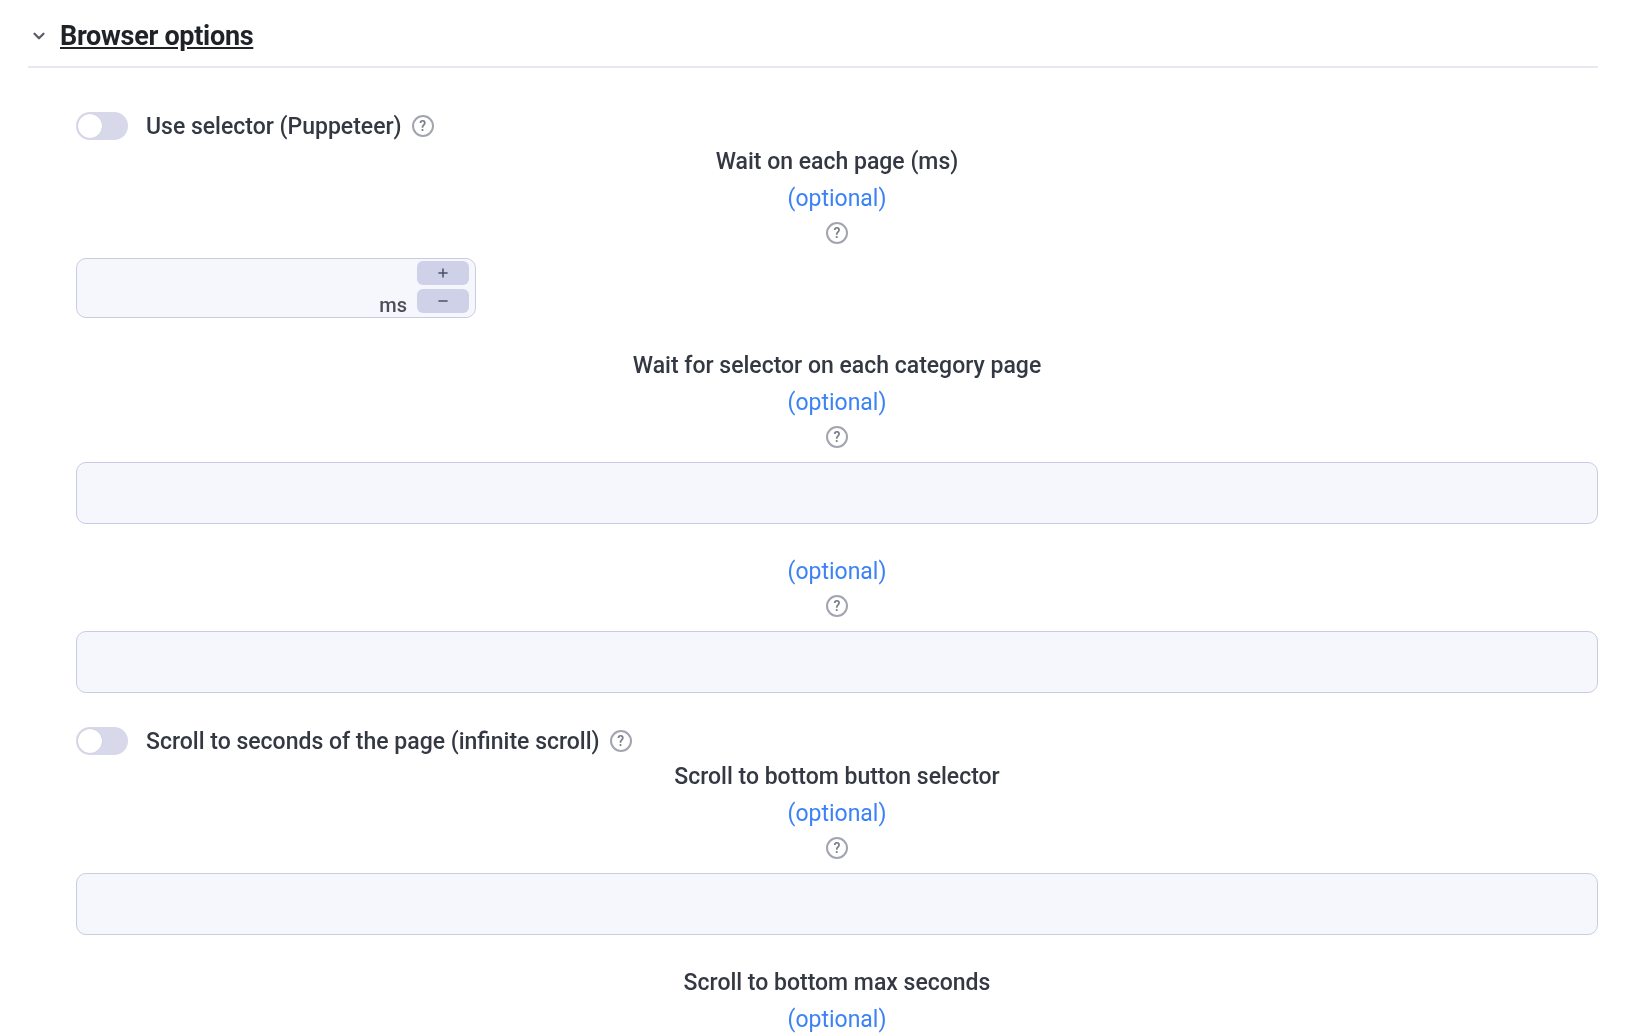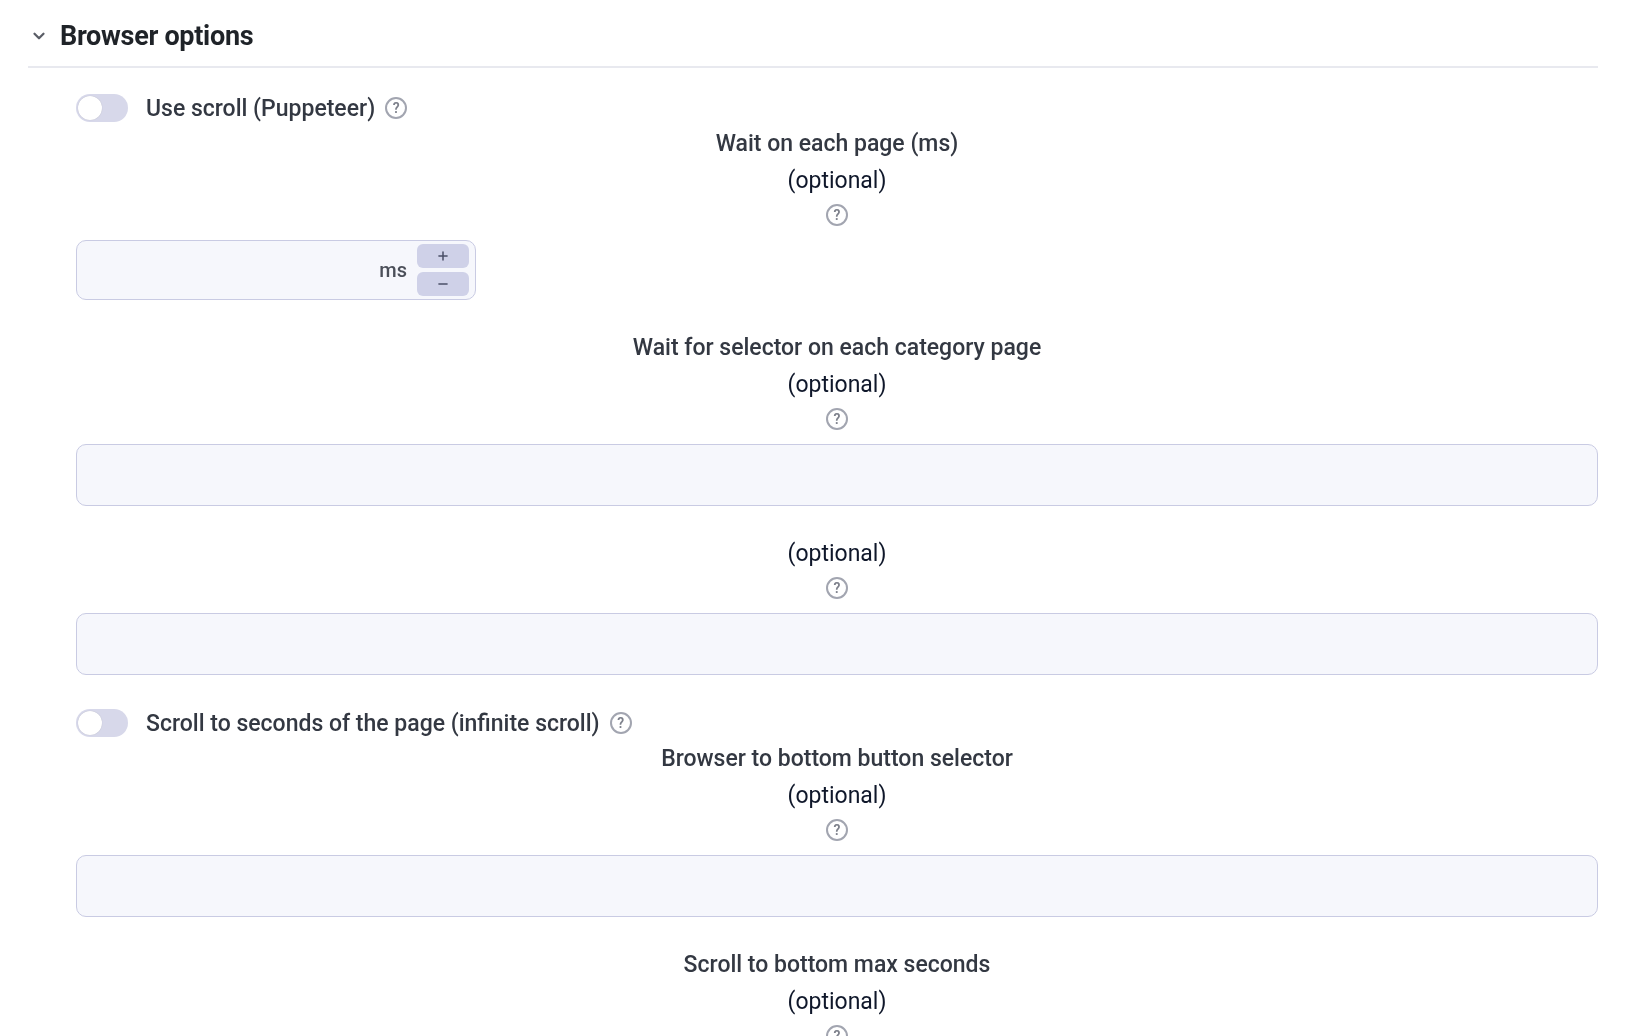--- a/index.html
+++ b/index.html
@@ -15,21 +15,22 @@
     width: 1570px;
     margin: 0 auto;
     padding: 12px 0 40px 0;
   }
   .section-header {
     display: flex;
     align-items: center;
     gap: 12px;
     padding: 8px 0 14px 2px;
     border-bottom: 2px solid #e8e9ef;
-    margin-bottom: 26px;
+    margin-bottom: 44px;
+    text-decoration: underline;
   }
   .section-title {
     font-size: 27px;
     font-weight: 700;
     color: #1f2328;
     letter-spacing: -0.3px;
   }
   .chevron {
     display: inline-flex;
     align-items: center;
@@ -69,21 +70,21 @@
     font-size: 23px;
     font-weight: 500;
     color: #333842;
     display: inline-flex;
     align-items: center;
     gap: 10px;
   }
   .optional {
     font-size: 23px;
     font-weight: 400;
-    color: #0f172a;
+    color: #3b82f6;
   }
   .help {
     display: inline-flex;
     width: 22px;
     height: 22px;
     border: 2px solid #a2a5b0;
     border-radius: 50%;
     align-items: center;
     justify-content: center;
     font-size: 14px;
@@ -109,21 +110,21 @@
     border: 1px solid #c9cbe3;
     border-radius: 10px;
     background: #f6f7fc;
     font-size: 20px;
     padding: 0 16px;
     color: #333;
     outline: none;
   }
   .number-wrap {
     display: flex;
-    align-items: center;
+    align-items: flex-end;
     width: 400px;
     height: 60px;
     border: 1px solid #c9cbe3;
     border-radius: 10px;
     background: #f6f7fc;
     overflow: hidden;
     padding-right: 6px;
   }
   .number-wrap.no-suffix { width: 400px; }
   .number-input {
@@ -178,21 +179,21 @@
     <span class="section-title">Browser options</span>
   </div>
 
   <div class="content">
 
     <div class="row">
       <div class="toggle">
         <div class="knob"></div>
       </div>
       <span class="field-label">
-        <span>Use scroll (Puppeteer)</span>
+        <span>Use selector (Puppeteer)</span>
         <span class="help">?</span>
       </span>
     </div>
 
     <div class="field-block group-gap-small">
       <div class="label-row">
         <span class="field-label">Wait on each page (ms)</span>
         <span class="optional">(optional)</span>
         <span class="help">?</span>
       </div>
@@ -237,21 +238,21 @@
         <div class="knob"></div>
       </div>
       <span class="field-label">
         <span>Scroll to seconds of the page (infinite scroll)</span>
         <span class="help">?</span>
       </span>
     </div>
 
     <div class="field-block group-gap-small">
       <div class="label-row">
-        <span class="field-label">Browser to bottom button selector</span>
+        <span class="field-label">Scroll to bottom button selector</span>
         <span class="optional">(optional)</span>
         <span class="help">?</span>
       </div>
       <input type="text" class="text-input" value="" style="">
     </div>
 
     <div class="field-block" style="margin-bottom:0;">
       <div class="label-row">
         <span class="field-label">Scroll to bottom max seconds</span>
         <span class="optional">(optional)</span>

